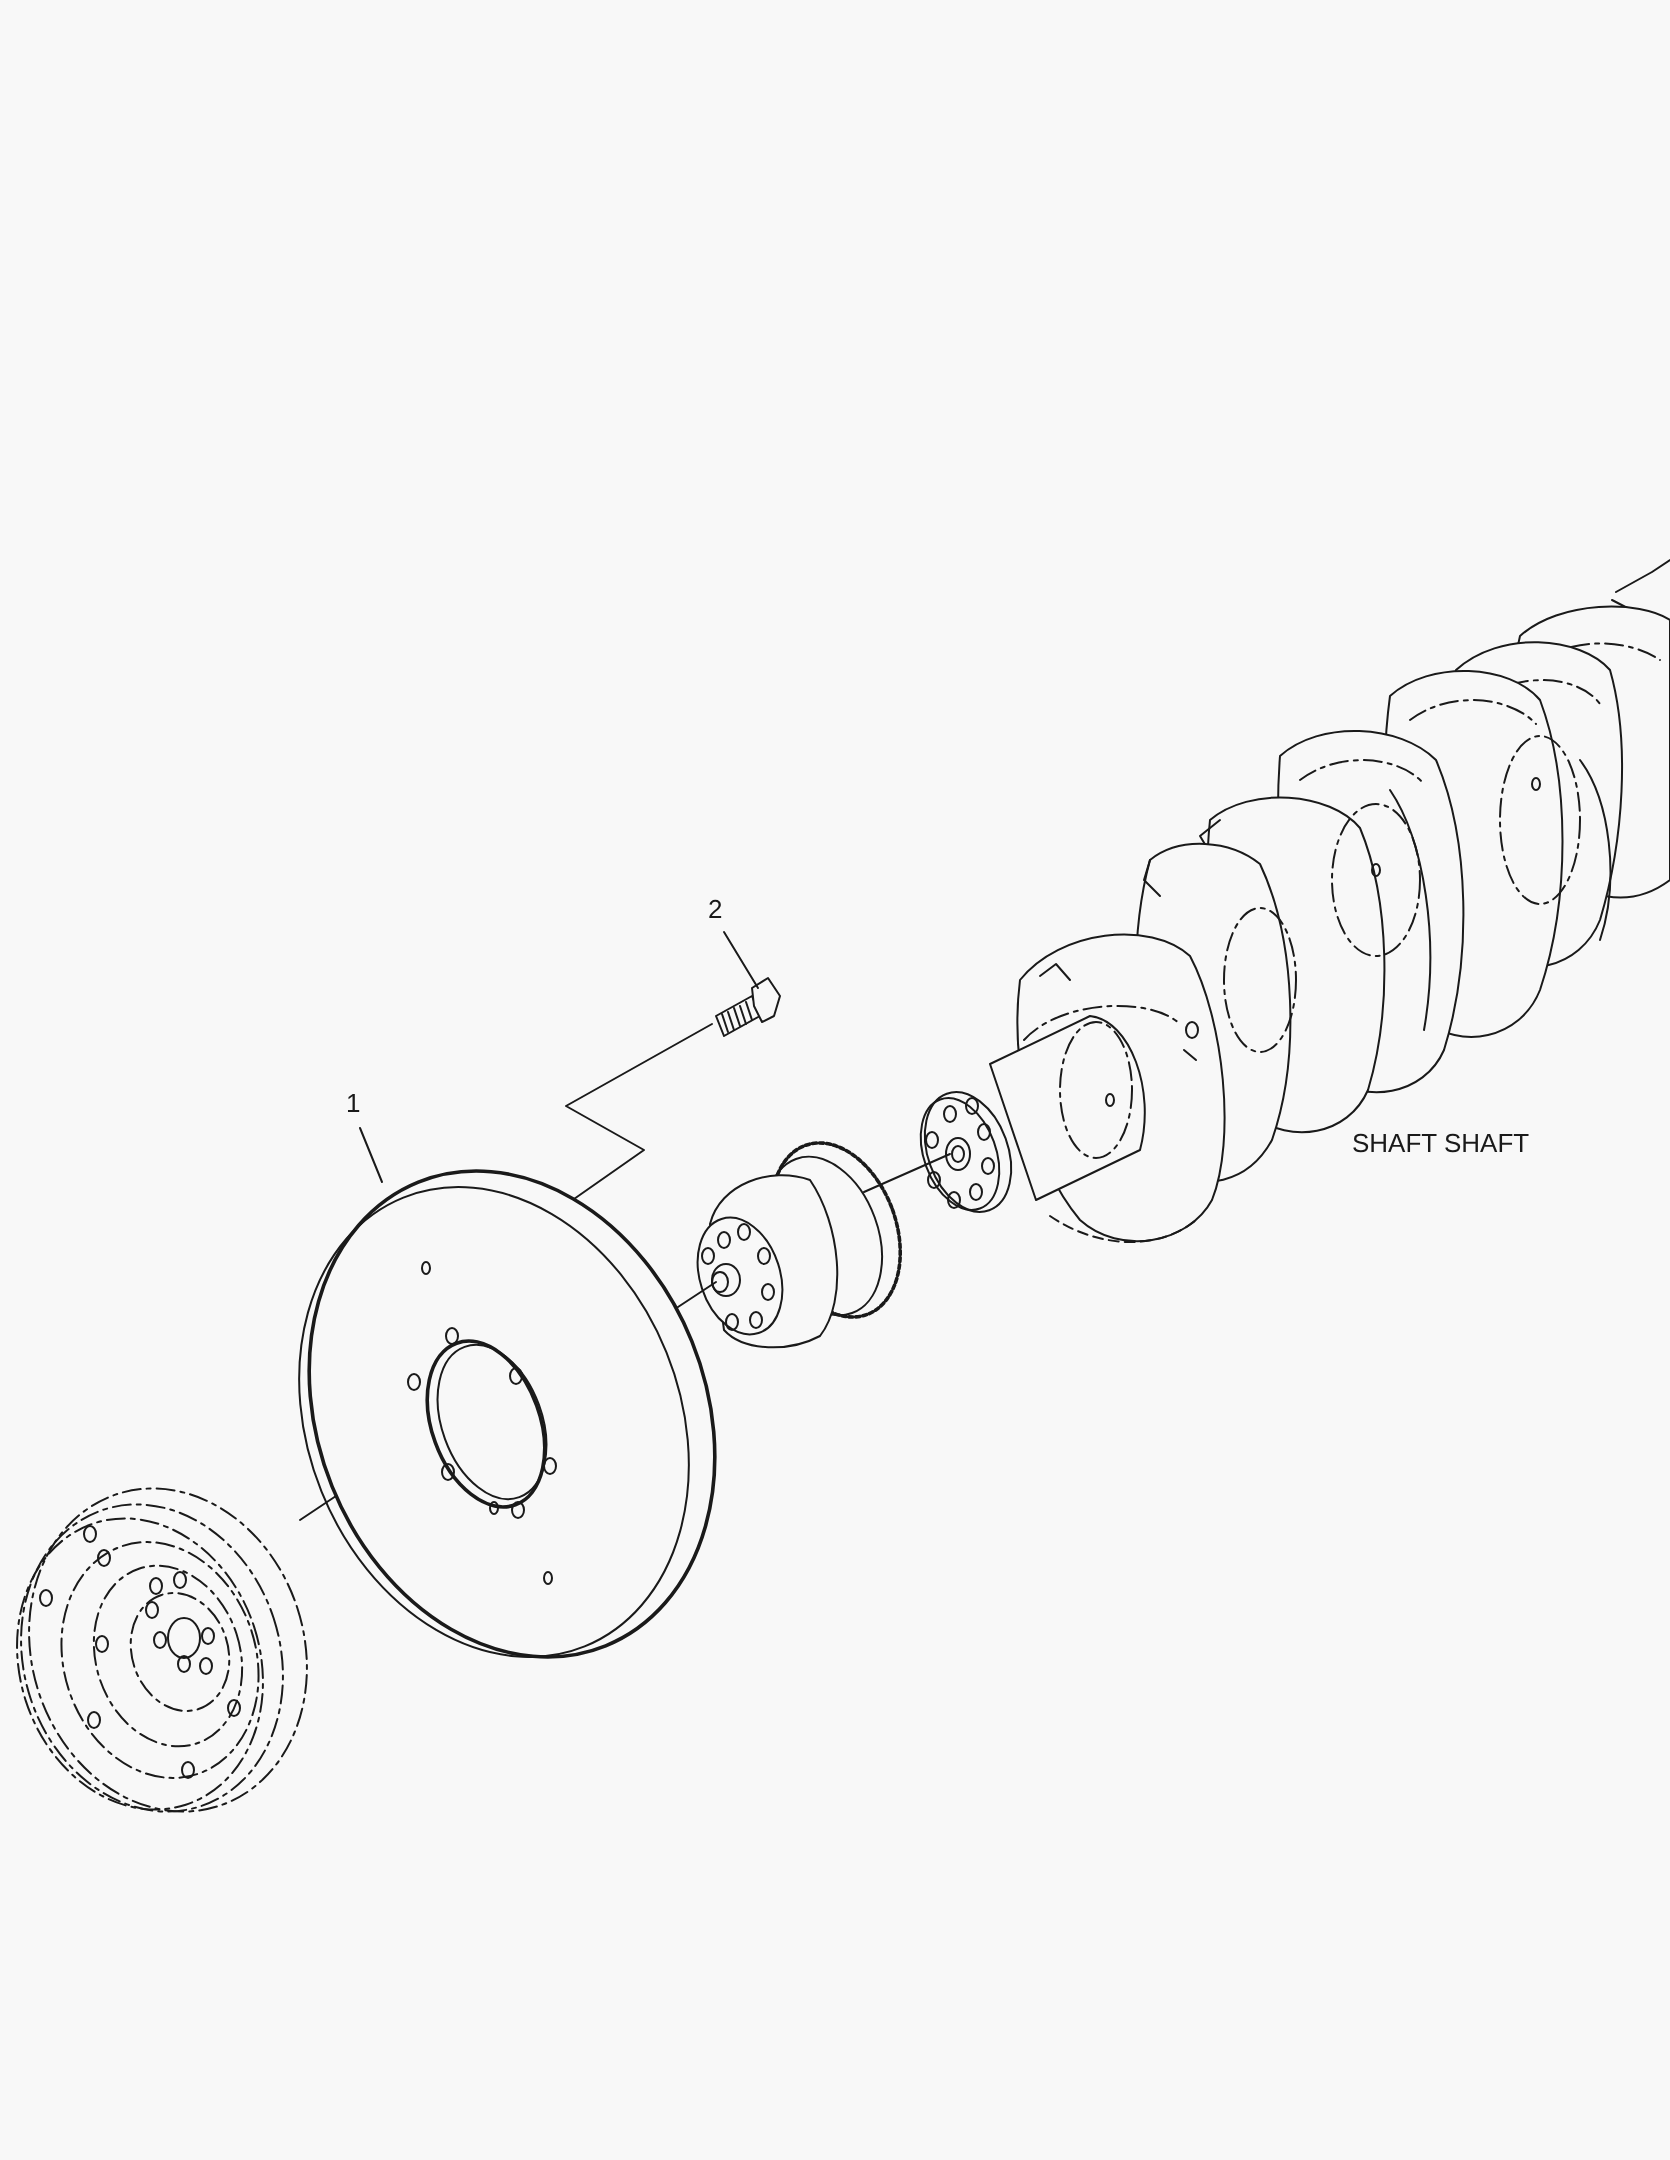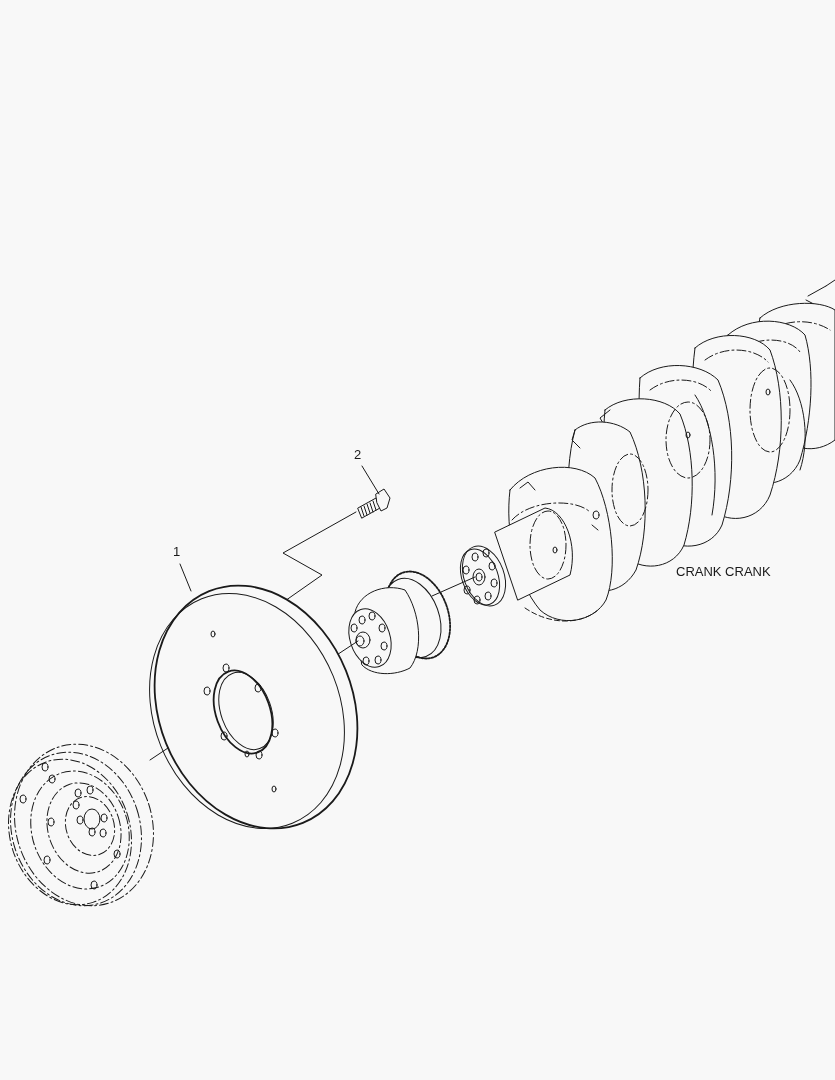--- a/index.html
+++ b/index.html
@@ -161,13 +161,13 @@
       <ellipse class="ln" cx="92" cy="832" rx="3" ry="4"></ellipse>
       <ellipse class="ln" cx="103" cy="833" rx="3" ry="4"></ellipse>
       <ellipse class="ln" cx="104" cy="818" rx="3" ry="4"></ellipse>
     </g>
   </g>
   <path class="ln" d="M150,760 L168,748"></path>
 </svg>
 
 <div class="lbl" style="left:173px; top:545px;">1</div>
 <div class="lbl" style="left:354px; top:448px;">2</div>
-<div class="lbl" style="left:676px; top:565px;">CRANK CRANK</div>
+<div class="lbl" style="left:676px; top:565px;">SHAFT SHAFT</div>
 
 </body></html>

